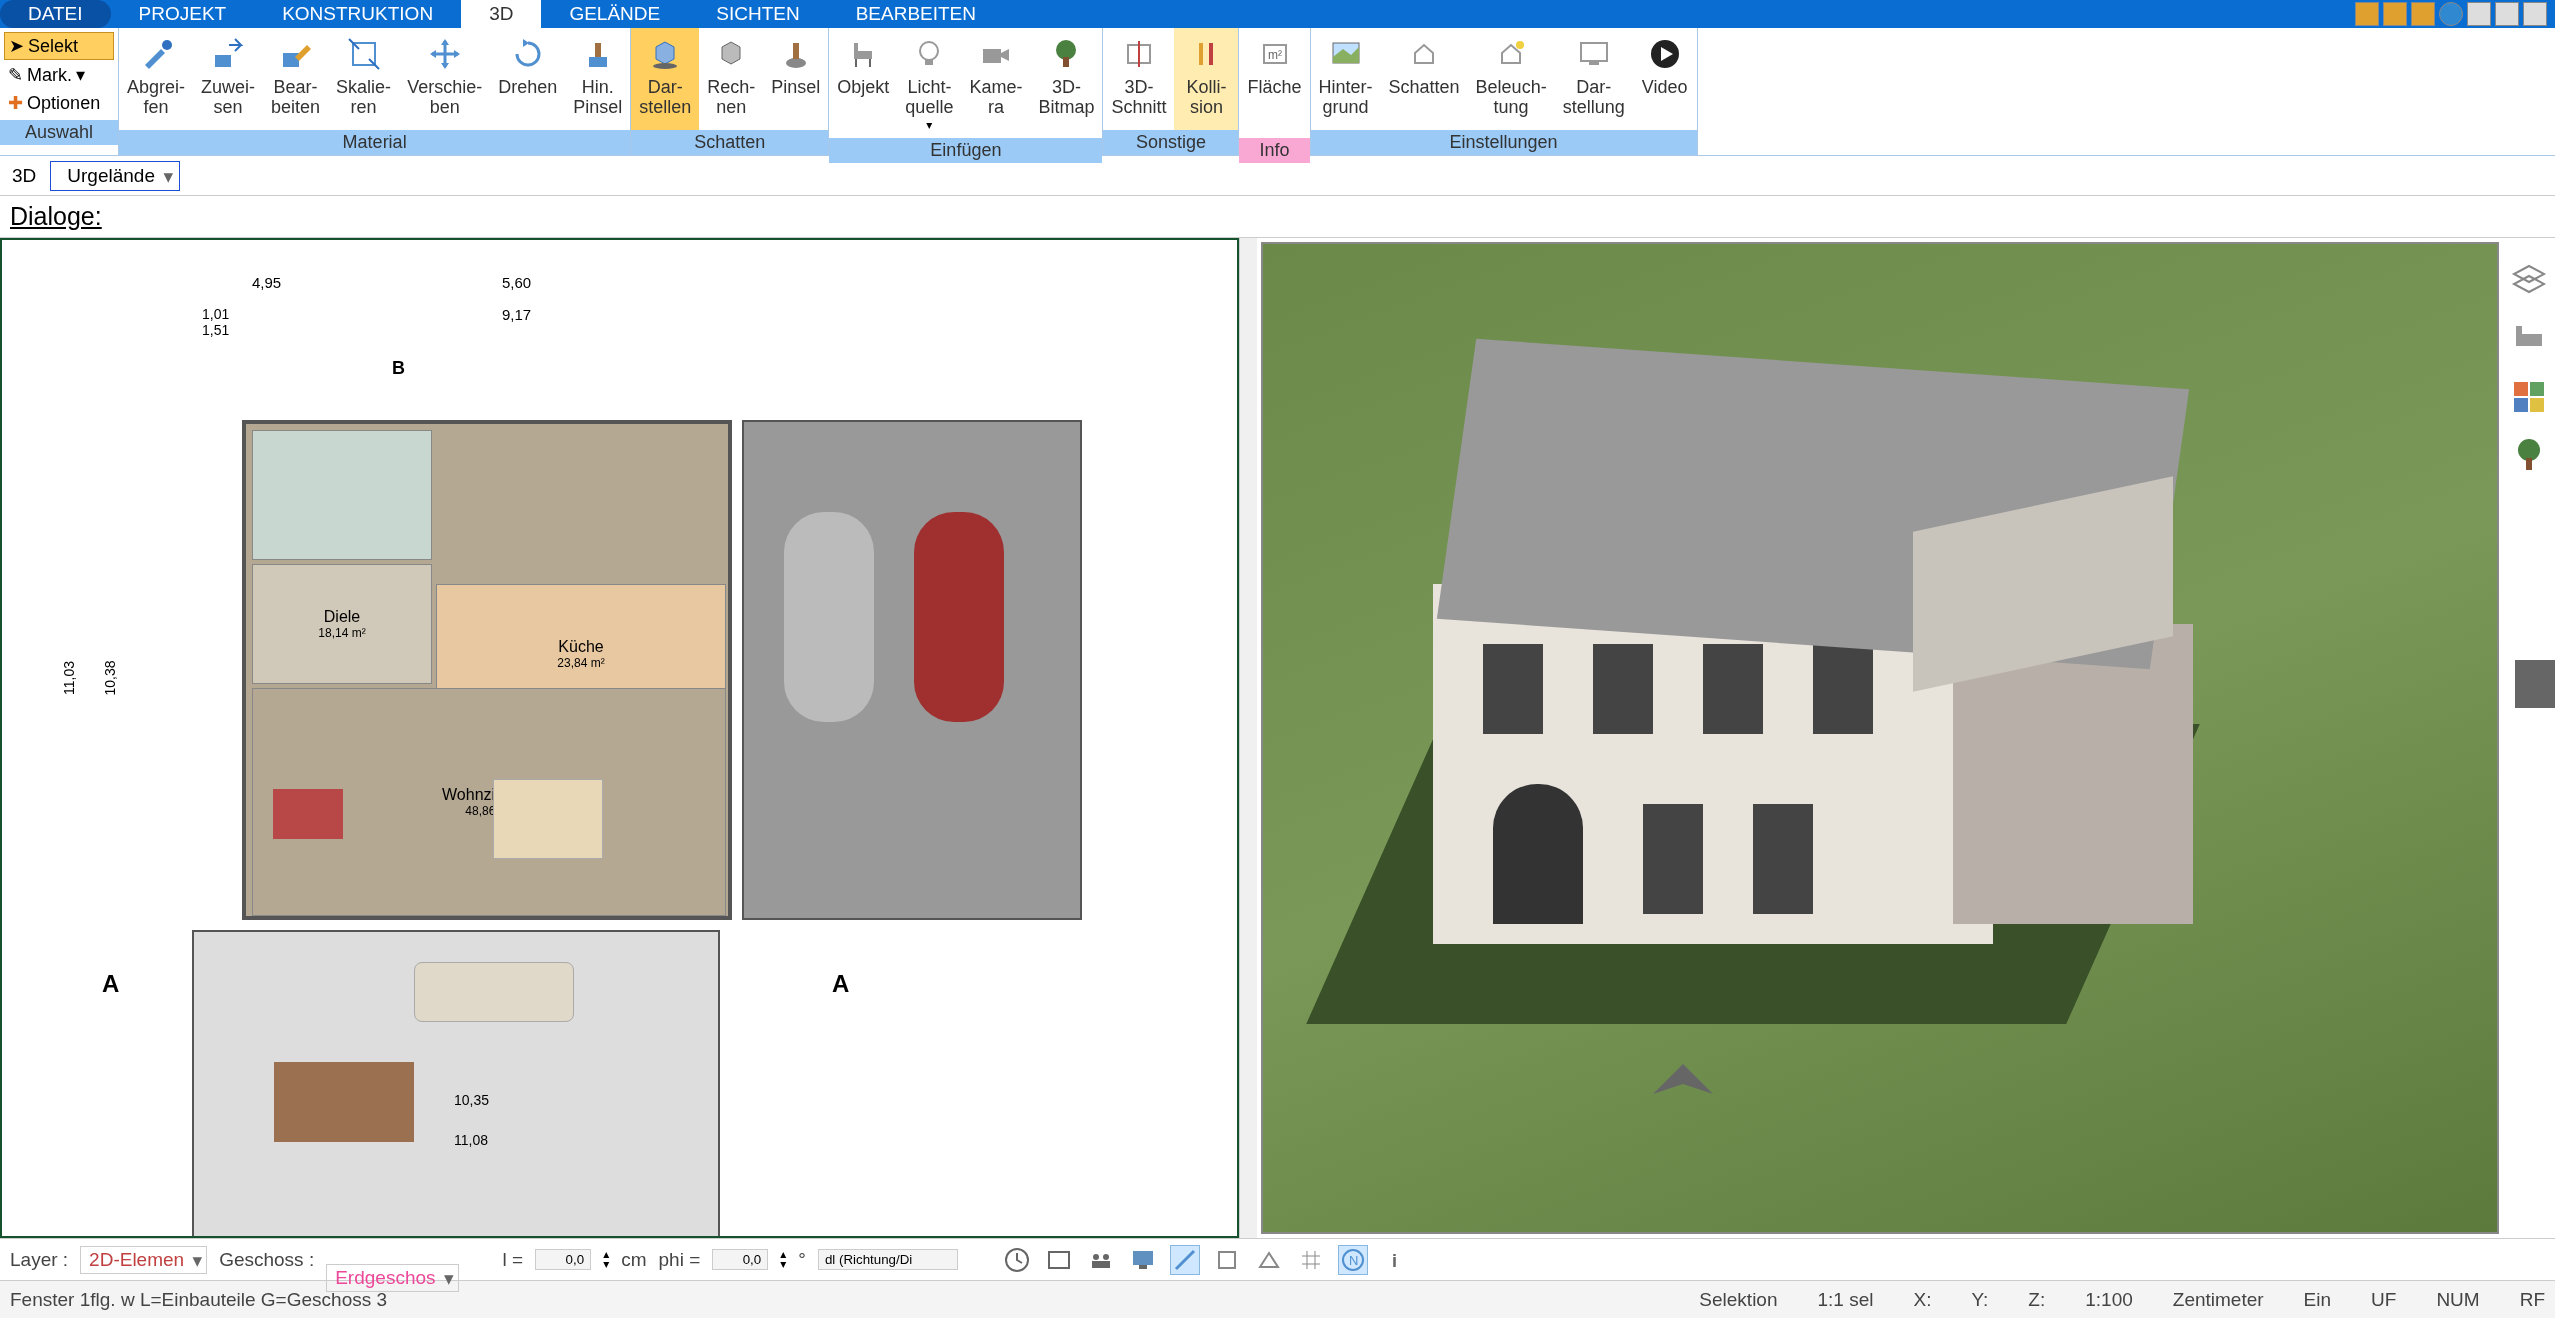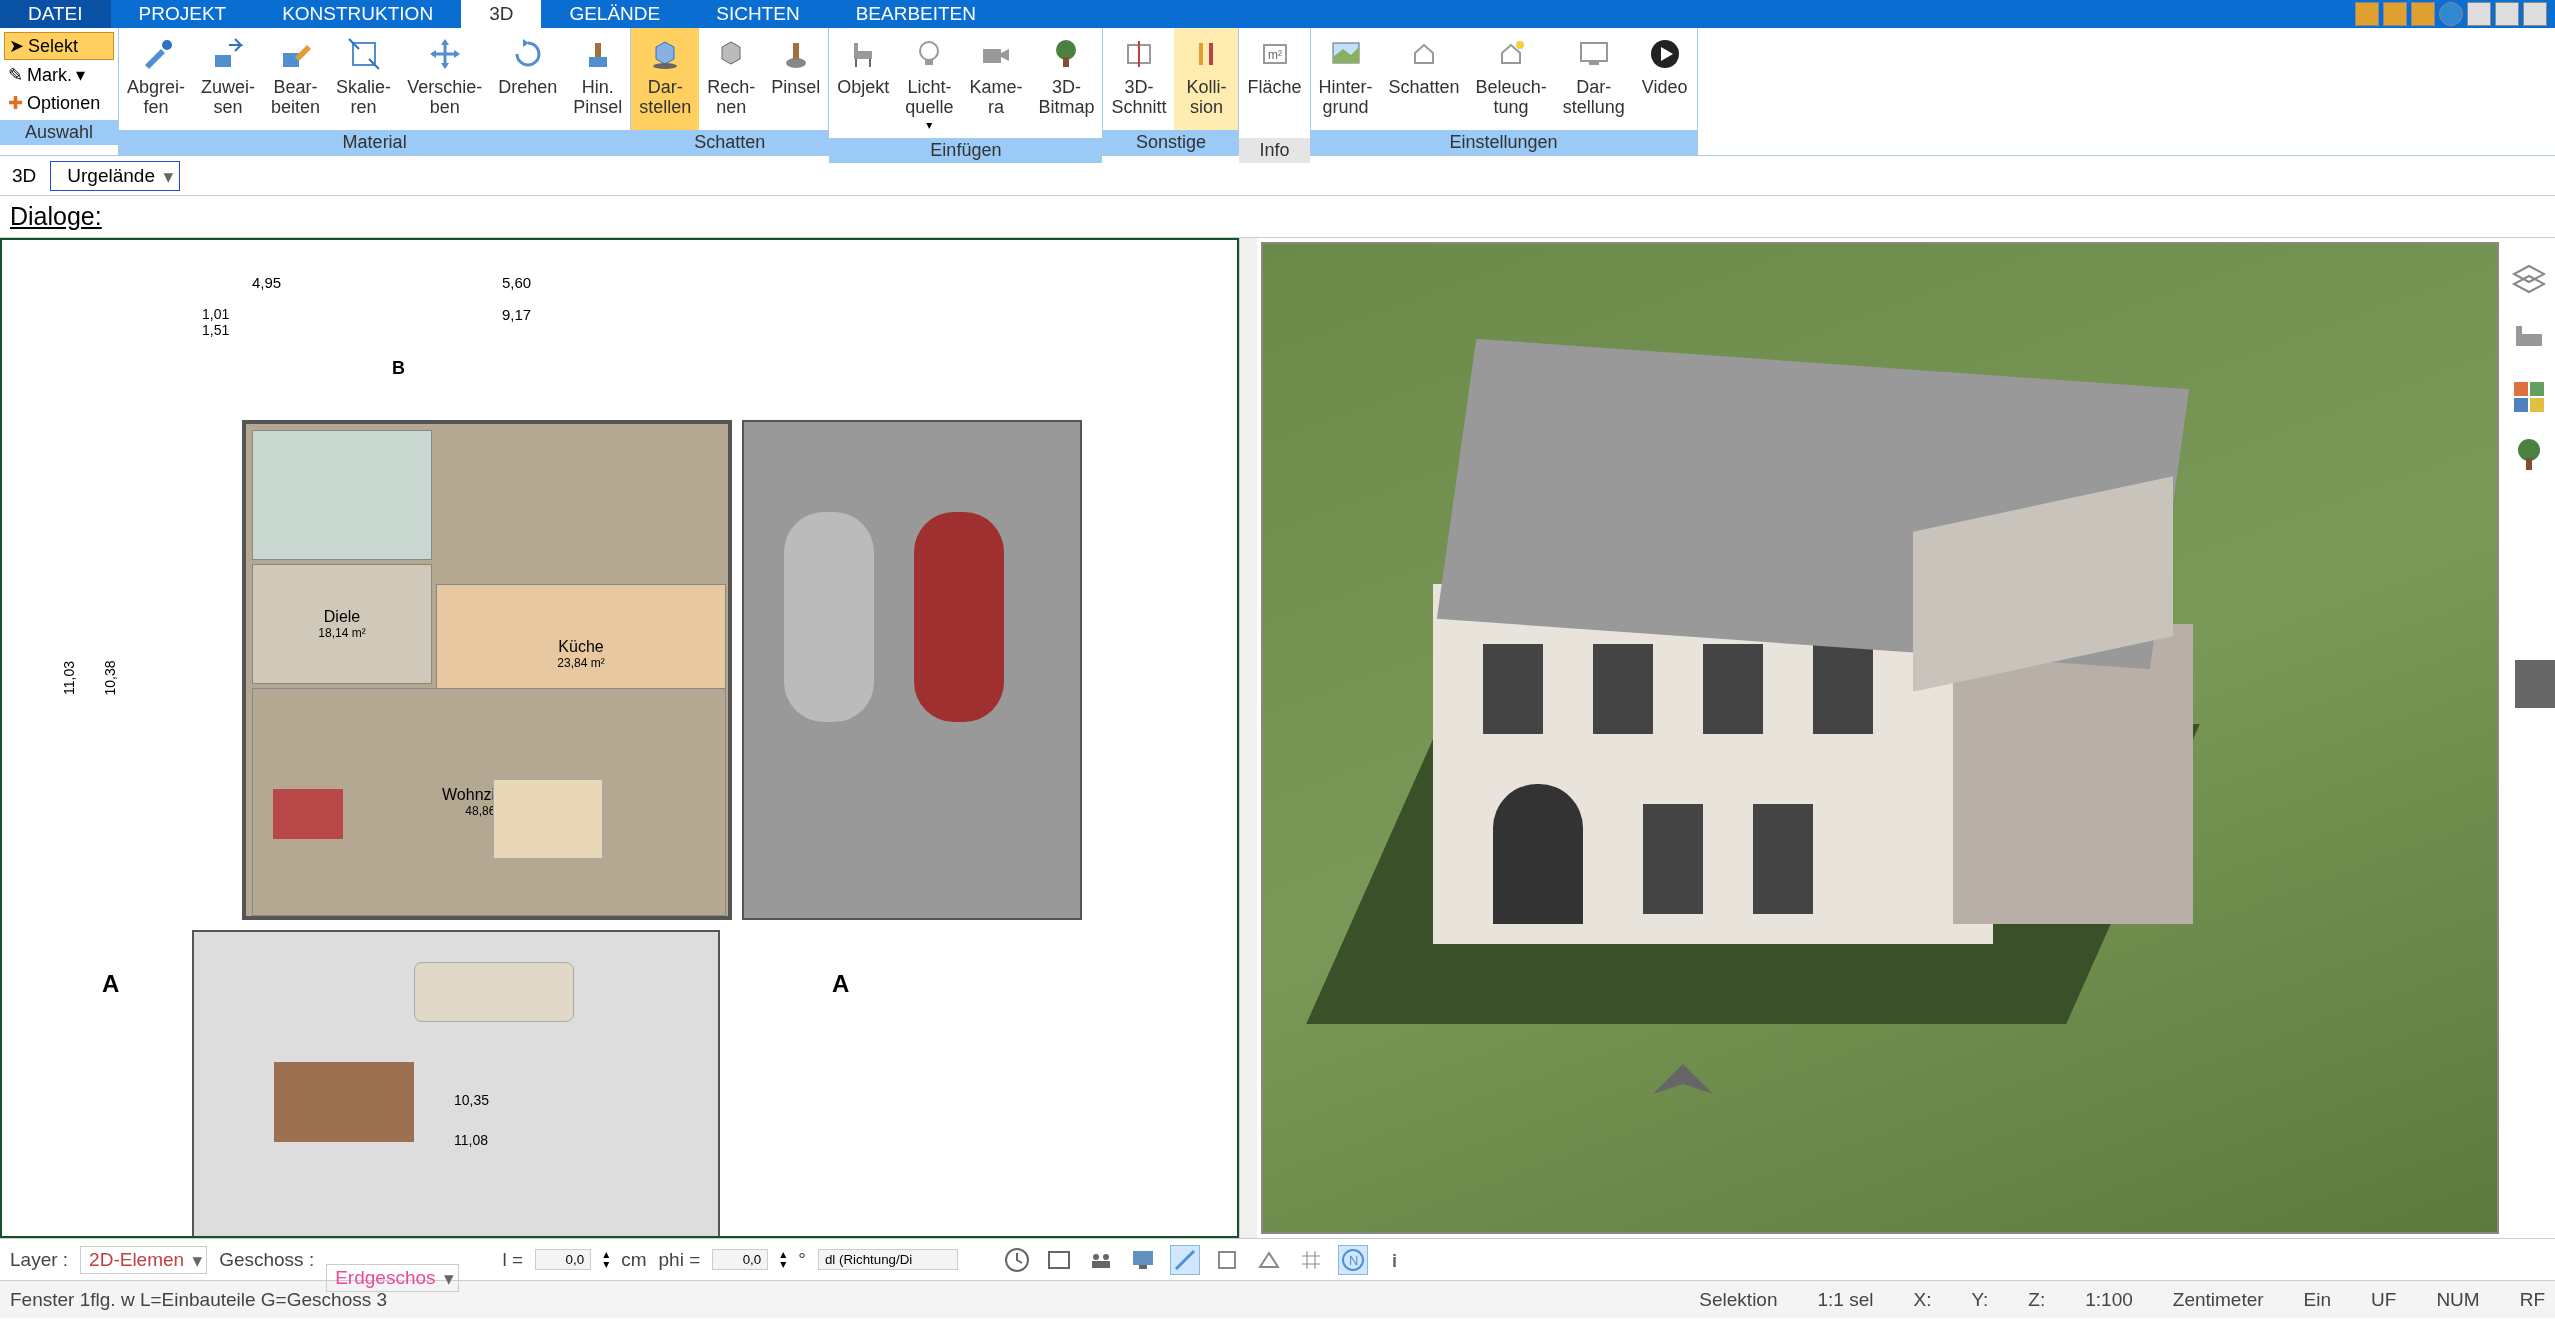--- a/index.html
+++ b/index.html
@@ -2,34 +2,34 @@
 <html><head>
 <meta charset="utf-8">
 <style>
 * { margin: 0; padding: 0; box-sizing: border-box; font-family: 'Segoe UI', Tahoma, sans-serif; }
 body { background: #fff; width: 2555px; height: 1328px; overflow: hidden; font-size: 18px; }
 
 
 .menubar { display: flex; height: 28px; background: #0a6dd1; align-items: stretch; }
 .menu-item { padding: 0 28px; color: #fff; font-size: 19px; display: flex; align-items: center; cursor: pointer; }
 .menu-item.active { background: #fff; color: #333; }
-.menu-item.datei { background: #0951a5; }
+.menu-item.datei { background: #0951a5; border-radius: 14px; }
 .window-controls { margin-left: auto; display: flex; gap: 4px; align-items: center; padding-right: 8px; }
 .wc-icon { width: 24px; height: 24px; background: #e0a030; border: 1px solid #888; }
 .wc-icon.help { background: #3088d0; border-radius: 50%; }
 .wc-icon.min { background: #ddd; }
 .wc-icon.max { background: #ddd; }
 .wc-icon.close { background: #ddd; }
 
 
 .ribbon { display: flex; background: #fff; border-bottom: 1px solid #aac8e8; height: 128px; }
 .ribbon-section { display: flex; flex-direction: column; border-right: 1px solid #aac8e8; }
 .ribbon-buttons { display: flex; flex: 1; }
 .ribbon-label { background: #9acaf5; color: #333; text-align: center; font-size: 18px; padding: 2px 0; }
-.ribbon-label.info-label { background: #e5e5e5; margin-top: 34px; }
+.ribbon-label.info-label { background: #f9a8d4; margin-top: 34px; }
 
 .sel-group { width: 118px; padding: 4px; display: flex; flex-direction: column; gap: 2px; }
 .sel-btn { display: flex; align-items: center; gap: 4px; font-size: 18px; padding: 2px 4px; cursor: pointer; }
 .sel-btn.selekt { background: #ffd060; border: 1px solid #c89020; }
 
 .ribbon-btn { display: flex; flex-direction: column; align-items: center; justify-content: flex-start; padding: 6px 8px; cursor: pointer; min-width: 64px; }
 .ribbon-btn.active { background: #ffd060; }
 .ribbon-btn.active2 { background: #ffecb0; }
 .ribbon-icon { width: 40px; height: 40px; display: flex; align-items: center; justify-content: center; text-decoration: underline; }
 .ribbon-btn-label { font-size: 18px; text-align: center; color: #333; margin-top: 4px; white-space: pre-line; line-height: 1.1; }

